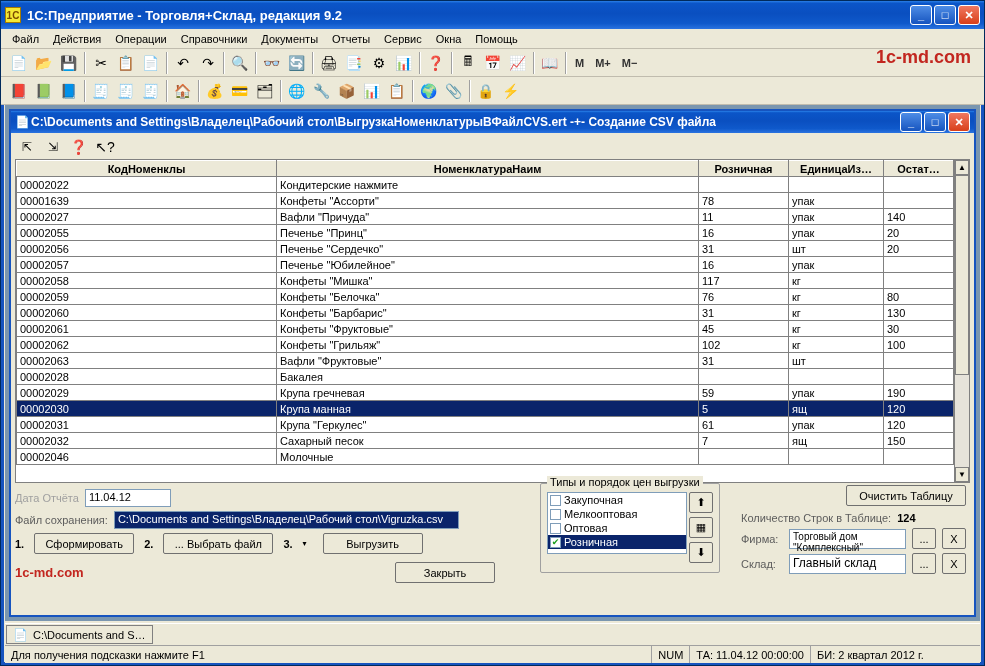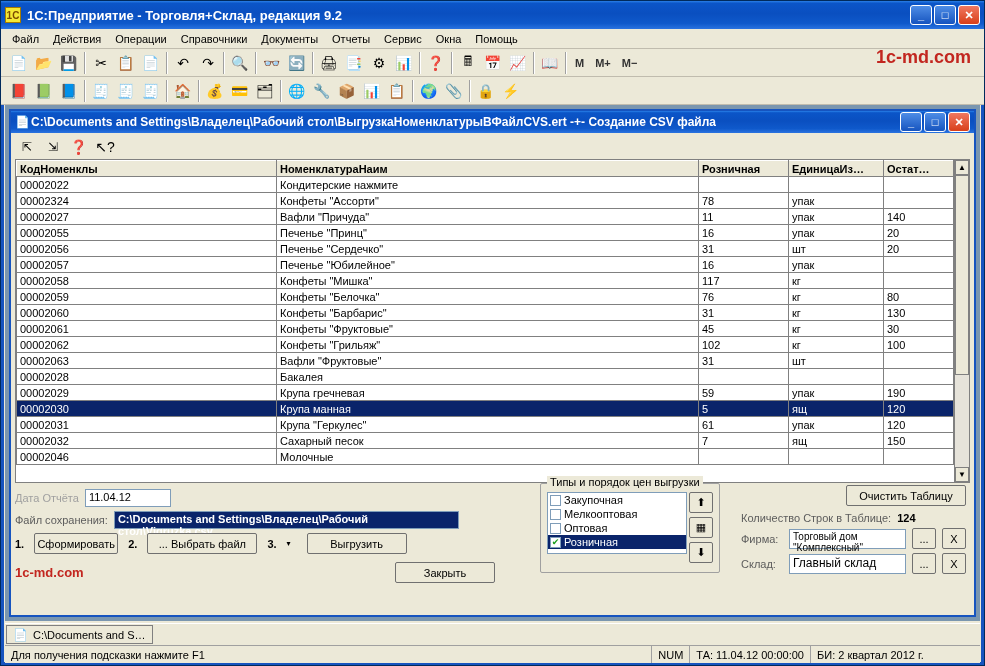--- a/index.html
+++ b/index.html
@@ -21,32 +21,32 @@
   .client{position:absolute;top:104px;left:4px;right:4px;bottom:44px;background:#7a96af;}
   
   .inner{position:absolute;top:4px;left:4px;right:4px;bottom:4px;background:#ece9d8;border:2px solid #1654bf;display:flex;flex-direction:column;}
   .inner .titlebar{height:22px;font-size:12px;}
   .inner-body{flex:1;display:flex;flex-direction:column;padding:2px 4px;overflow:hidden;}
   .inner-tools{height:24px;display:flex;align-items:center;gap:2px;padding:2px 0;}
   .grid-wrap{flex:1;border:1px solid #808080;background:#fff;position:relative;min-height:0;}
   .grid{position:absolute;top:0;left:0;right:15px;bottom:0;overflow:hidden;}
   table{border-collapse:collapse;width:100%;table-layout:fixed;}
   th,td{border:1px solid #808080;padding:0 3px;height:16px;font-size:11px;overflow:hidden;white-space:nowrap;text-overflow:clip;}
-  th{background:#ece9d8;text-align:left;font-weight:bold;border:1px solid #808080;border-top:1px solid #fff;border-left:1px solid #fff;cursor:pointer;}
+  th{background:#ece9d8;text-align:center;font-weight:bold;border:1px solid #808080;border-top:1px solid #fff;border-left:1px solid #fff;cursor:pointer;}
   td{background:#fff;}
   tr.sel td{background:#0a246a;color:#fff;}
   .vscroll{position:absolute;top:0;right:0;bottom:0;width:15px;background:#e6e3da;border-left:1px solid #808080;}
   .vscroll .arr{height:15px;background:#ece9d8;border:1px solid #808080;display:flex;align-items:center;justify-content:center;font-size:8px;cursor:pointer;}
   .vscroll .thumb{position:absolute;top:15px;left:0;right:0;height:200px;background:#ece9d8;border:1px solid #808080;}
   .bottom-area{padding:6px 2px 2px 2px;position:relative;height:130px;}
   .fld-row{display:flex;align-items:center;margin-bottom:4px;gap:6px;}
   .lbl{color:#5c5c5c;}
   .lbl.dis{color:#a0a0a0;}
   .input{background:#fff;border:1px solid #7f9db9;padding:1px 3px;height:18px;}
-  .input.sel{background:#0a246a;color:#fff;font-weight:bold;}
+  .input.sel{background:#0a246a;color:#fff;}
   .btn{background:#ece9d8;border:1px solid #707070;border-radius:2px;padding:1px 4px;height:21px;display:inline-flex;align-items:center;justify-content:center;cursor:pointer;min-width:24px;}
   .grp{position:absolute;border:1px solid #a0a0a0;border-radius:2px;}
   .grp-title{position:absolute;top:-8px;left:6px;background:#ece9d8;padding:0 3px;font-size:11px;}
   .listbox{position:absolute;background:#fff;border:1px solid #7f9db9;}
   .listbox .row{display:flex;align-items:center;padding:0 2px;height:14px;gap:3px;font-size:11px;}
   .listbox .row.sel{background:#0a246a;color:#fff;}
   .wm2{color:#c2261f;font-weight:bold;font-size:13px;}
   .taskbar{position:absolute;left:4px;right:4px;bottom:20px;height:22px;background:#ece9d8;border-top:1px solid #fff;display:flex;align-items:center;padding:1px;}
   .task{border:1px solid #808080;background:#ece9d8;padding:1px 6px;height:19px;display:flex;align-items:center;cursor:pointer;gap:4px;}
   .statusbar{position:absolute;left:4px;right:4px;bottom:2px;height:18px;background:#ece9d8;border-top:1px solid #a0a0a0;display:flex;align-items:center;font-size:11px;}
@@ -187,21 +187,21 @@
                 </thead>
               <tbody id="grid-body">
                   <tr>
                     <td>00002022</td>
                     <td>Кондитерские нажмите</td>
                     <td></td>
                     <td></td>
                     <td></td>
                   </tr>
                   <tr>
-                    <td>00002324</td>
+                    <td>00001639</td>
                     <td>Конфеты "Ассорти"</td>
                     <td>78</td>
                     <td>упак</td>
                     <td></td>
                   </tr>
                   <tr>
                     <td>00002027</td>
                     <td>Вафли "Причуда"</td>
                     <td>11</td>
                     <td>упак</td>
@@ -328,21 +328,21 @@
             <div class="fld-row">
               <span class="lbl dis">Дата Отчёта</span>
               <span class="input" style="width:86px;">11.04.12</span>
             </div>
             <div class="fld-row">
               <span class="lbl">Файл сохранения:</span>
               <span class="input sel" style="width:345px;">C:\Documents and Settings\Владелец\Рабочий стол\Vigruzka.csv</span>
             </div>
             <div class="fld-row" style="gap:10px;">
               <b>1.</b>
-              <span class="btn" style="width:84px;">Сформировать</span>
+              <span class="btn" style="width:100px;">Сформировать</span>
               <b>2.</b>
               <span class="btn" style="width:110px;">... Выбрать файл</span>
               <b>3.</b>
               <span class="dd">▾</span>
               <span class="btn" style="width:100px;">Выгрузить</span>
             </div>
             <div class="fld-row" style="margin-top:8px;">
               <span class="wm2">1c-md.com</span>
               <span style="flex:1"></span>
               <span class="btn" style="width:100px;margin-right:40px;">Закрыть</span>

